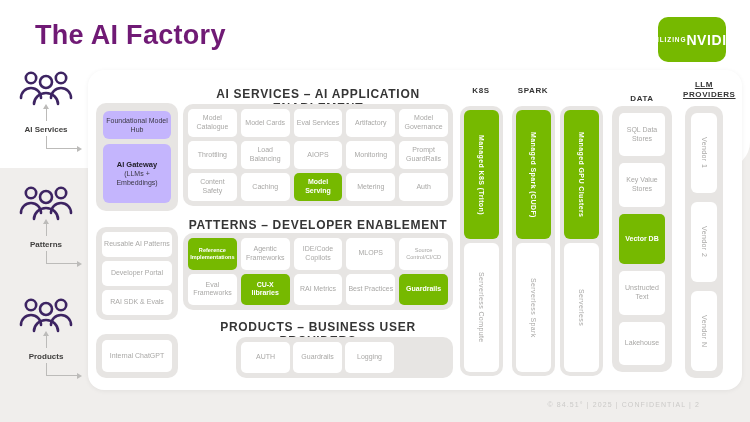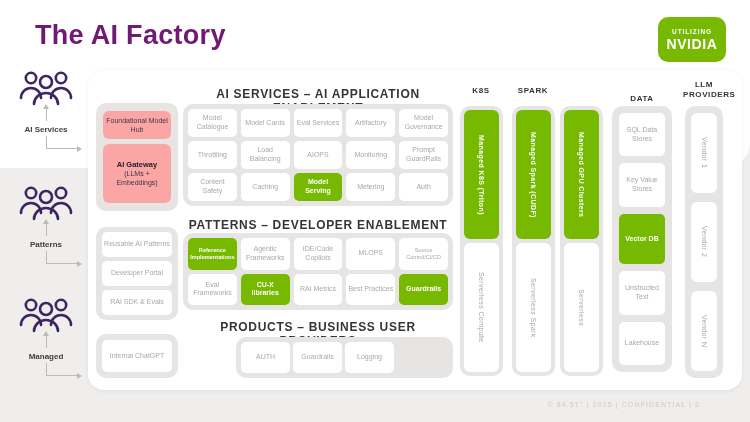--- a/index.html
+++ b/index.html
@@ -8,21 +8,21 @@
     position:relative; width:750px; height:422px; overflow:hidden;
     background:#f0eeec; font-family:"Liberation Sans", sans-serif;
   }
   .band-top { position:absolute; left:0; top:0; width:750px; height:168px;
     background:#ffffff; border-bottom-right-radius:26px; }
 
   .page-title { position:absolute; left:35px; top:20px; font-size:27px;
     font-weight:bold; color:#701a75; letter-spacing:0.3px; }
 
   .nvidia-badge { position:absolute; left:658px; top:17px; width:68px; height:45px;
-    background:#76b900; border-radius:10px; display:flex; flex-direction:column;
+    background:#76b900; border-radius:10px; display:flex; flex-direction:row;
     align-items:center; justify-content:center; color:#fff; }
   .nvidia-badge .small { font-size:6.5px; font-weight:bold; letter-spacing:0.9px; }
   .nvidia-badge .brand { font-size:14px; font-weight:800; letter-spacing:0.6px; margin-top:1px; }
 
   
   .sgroup { position:absolute; left:4px; width:84px; display:flex;
     flex-direction:column; align-items:center; }
   .sgroup svg { display:block; }
   .slabel { font-size:8px; font-weight:bold; color:#3f3e3d; margin:1px 0 2px; }
   .arr-up { position:relative; width:1px; height:13px; background:#bcbbb9; margin:2px 0 3px; }
@@ -49,21 +49,21 @@
   .panel { position:absolute; background:#e7e5e3; border-radius:10px; }
 
   .cell { background:#ffffff; border-radius:5px; display:flex; flex-direction:column;
     align-items:center; justify-content:center; text-align:center;
     color:#a9a8a6; font-size:7px; line-height:1.25; padding:2px; }
   .cell.green { background:#76b900; color:#ffffff; font-weight:bold; }
   .cell.xs { font-size:5.6px; }
 
   .gateway { left:8px; top:33px; width:82px; height:108px; padding:8px 7px;
     display:flex; flex-direction:column; gap:5px; }
-  .pbox { background:#fca5a5; border-radius:6px; display:flex; flex-direction:column;
+  .pbox { background:#c4b5fd; border-radius:6px; display:flex; flex-direction:column;
     align-items:center; justify-content:center; text-align:center;
     color:#3a3744; font-size:7px; line-height:1.3; padding:2px; }
   .pbox .b-title { font-size:7.5px; font-weight:bold; color:#22202b; }
   .pbox1 { flex:0 0 28px; }
   .pbox2 { flex:1; }
 
   .grid-ai { left:95px; top:34px; width:270px; height:102px; padding:5px;
     display:grid; grid-template-columns:repeat(5,1fr); gap:4px; }
   .pat-left { left:8px; top:157px; width:82px; height:93px; padding:5px 6px;
     display:flex; flex-direction:column; gap:4px; }
@@ -144,37 +144,37 @@
   <div class="sgroup" style="top:297px">
     <svg width="54" height="36" viewBox="0 0 54 36" fill="none" stroke="#3d2462" stroke-width="2.6" stroke-linecap="round">
       <circle cx="12" cy="8" r="5.2"></circle>
         <circle cx="42" cy="8" r="5.2"></circle>
       <path d="M2 28 a10 10 0 0 1 20 0"></path>
         <path d="M32 28 a10 10 0 0 1 20 0"></path>
       <circle cx="27" cy="12" r="6"></circle>
         <path d="M15 34 a12 11 0 0 1 24 0"></path>
     </svg>
     <div class="arr-up"></div>
-    <div class="slabel">Managed</div>
+    <div class="slabel">Products</div>
     <div class="arr-l">
         <span class="tip"></span>
       </div>
   </div>
 
   <div class="main">
 
     <div class="sec-h" style="left:95px; top:17px;">AI SERVICES – AI APPLICATION ENABLEMENT</div>
     <div class="sec-h" style="left:95px; top:148px;">PATTERNS – DEVELOPER ENABLEMENT</div>
     <div class="sec-h" style="left:95px; top:250px;">PRODUCTS – BUSINESS USER PROVIDERS</div>
 
     <div class="col-h" style="left:393px; top:16px;">K8S</div>
     <div class="col-h" style="left:445px; top:16px;">SPARK</div>
     <div class="col-h" style="left:493px; top:16px;margin-top:48px;">DGX</div>
     <div class="col-h" style="left:554px; top:24px;">DATA</div>
-    <div class="col-h" style="left:616px; top:10px; width:42px;">LLM PROVIDERS</div>
+    <div class="col-h" style="left:616px; top:10px; width:42px;text-decoration:underline;">LLM PROVIDERS</div>
 
     <div class="panel gateway">
       <div class="pbox pbox1">Foundational Model Hub</div>
       <div class="pbox pbox2">
         <div class="b-title">AI Gateway</div>
         <div>(LLMs + Embeddings)</div>
       </div>
     </div>
 
     <div class="panel grid-ai">

